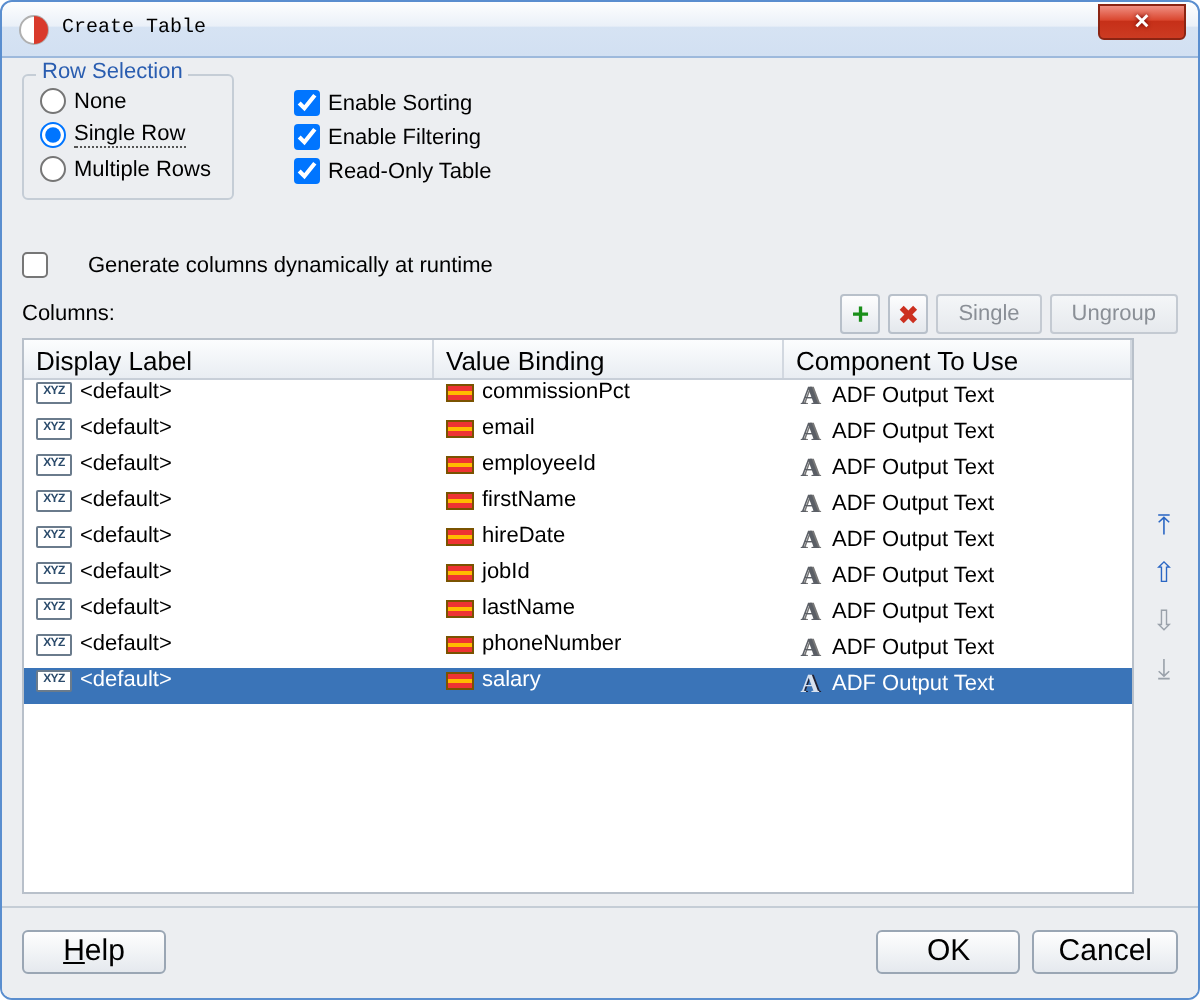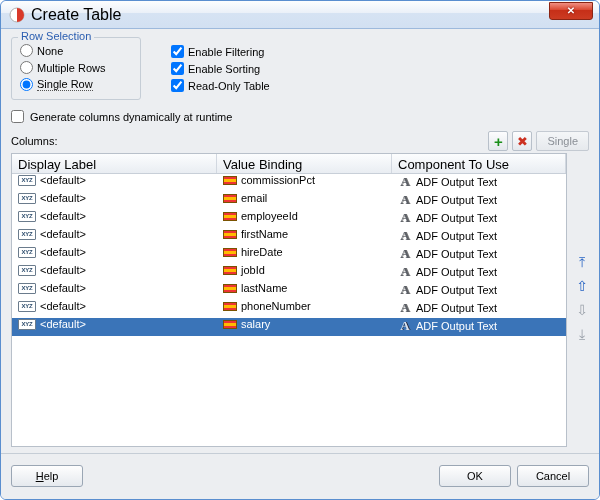--- a/index.html
+++ b/index.html
@@ -20,21 +20,21 @@
     height: 28px;
     background: linear-gradient(to bottom, #fdfefe 0%, #eaf0f8 45%, #d6e3f3 46%, #d2e0f2 100%);
     border-bottom: 1px solid #9db9dc;
     display: flex;
     align-items: center;
     padding: 0 4px 0 8px;
     border-radius: 6px 6px 0 0;
   }
   .titlebar .app-icon { width: 16px; height: 16px; margin-right: 6px; position: relative; }
   .titlebar .app-icon svg { width: 16px; height: 16px; }
-  .titlebar .title { font-size: 16px; color: #000; flex: 1; }
+  .titlebar .title { font-size: 10px; color: #000; flex: 1; font-family: Liberation Mono, monospace; }
   .titlebar .close-btn {
     width: 44px; height: 18px;
     background: linear-gradient(to bottom, #f08f82 0%, #d9452d 45%, #c62f18 46%, #cc3b22 100%);
     border: 1px solid #8b2413;
     border-radius: 0 0 3px 3px;
     display: flex; align-items: center; justify-content: center;
     margin-top: -8px;
     margin-right: 2px;
   }
   .titlebar .close-btn span { color: #fff; font-weight: bold; font-size: 10px; text-shadow: 0 0 2px #600; }
@@ -70,22 +70,22 @@
     padding: 2px 0;
     font-size: 11px;
     color: #000;
   }
   .radio-row input, .check-row input { margin: 0; }
   .radio-row.selected-label span { border-bottom: 1px dotted #555; }
 
   .checks { padding-top: 6px; }
 
   .dyn-row {
-    display: flex; align-items: center; gap: 6px;
-    margin: 10px 0 8px 0;
+    display: flex; align-items: center; gap: 20px;
+    margin: 26px 0 8px 0;
   }
 
   .columns-header {
     display: flex; align-items: center;
     gap: 4px;
     margin-bottom: 2px;
   }
   .columns-header .lbl { flex: 1; }
   .tool-btn {
     width: 20px; height: 20px;
@@ -193,21 +193,21 @@
     margin: 6px -10px 0 -10px;
     padding: 6px 10px 0 10px;
   }
   .btn {
     height: 22px;
     min-width: 72px;
     padding: 0 12px;
     border: 1px solid #9aa6b4;
     border-radius: 3px;
     background: linear-gradient(to bottom,#fefefe,#e5e9ee);
-    font-size: 11px;
+    font-size: 15px;
     color: #000;
   }
   .spacer { flex: 1; }
 </style>
 </head>
 <body>
 
 <div class="titlebar">
   <span class="app-icon">
     <svg viewBox="0 0 16 16">
@@ -218,44 +218,44 @@
   <span class="title">Create Table</span>
   <div class="close-btn">
       <span>✕</span>
     </div>
 </div>
 
 <div class="content">
 
   <div class="top-row">
 
-    <div class="fieldset" style="width:130px">
+    <div class="fieldset" style="width:106px">
       <div class="legend">Row Selection</div>
       <label class="radio-row">
         <input type="radio" name="rs" style="">
         <span>None</span>
       </label>
+      <label class="radio-row selected-label">
+        <input type="radio" name="rs" checked="" style="">
+        <span>Single Row</span>
+      </label>
       <label class="radio-row">
         <input type="radio" name="rs" style="">
         <span>Multiple Rows</span>
       </label>
-      <label class="radio-row selected-label">
-        <input type="radio" name="rs" checked="" style="">
-        <span>Single Row</span>
-      </label>
     </div>
 
     <div class="checks">
       <label class="check-row">
         <input type="checkbox" checked="" style="">
-        <span>Enable Filtering</span>
+        <span>Enable Sorting</span>
       </label>
       <label class="check-row">
         <input type="checkbox" checked="" style="">
-        <span>Enable Sorting</span>
+        <span>Enable Filtering</span>
       </label>
       <label class="check-row">
         <input type="checkbox" checked="" style="">
         <span>Read-Only Table</span>
       </label>
     </div>
   </div>
 
   <label class="dyn-row">
     <input type="checkbox" style="">
@@ -264,20 +264,21 @@
 
   <div class="columns-header">
     <span class="lbl">Columns:</span>
     <span class="tool-btn" style="color:#1a8f1a; font-weight:bold; font-size:15px;">
       <span>+</span>
     </span>
     <span class="tool-btn" style="color:#cc3020;">
       <span>✖</span>
     </span>
     <button class="group-btn">Single</button>
+    <button class="group-btn">Ungroup</button>
   </div>
 
   <div class="table-wrap">
     <div class="thead">
       <div class="th col-a">Display Label</div>
       <div class="th col-b">Value Binding</div>
       <div class="th col-c">Component To Use</div>
     </div>
     <div class="tbody" id="tbody">
         <div class="trow">

